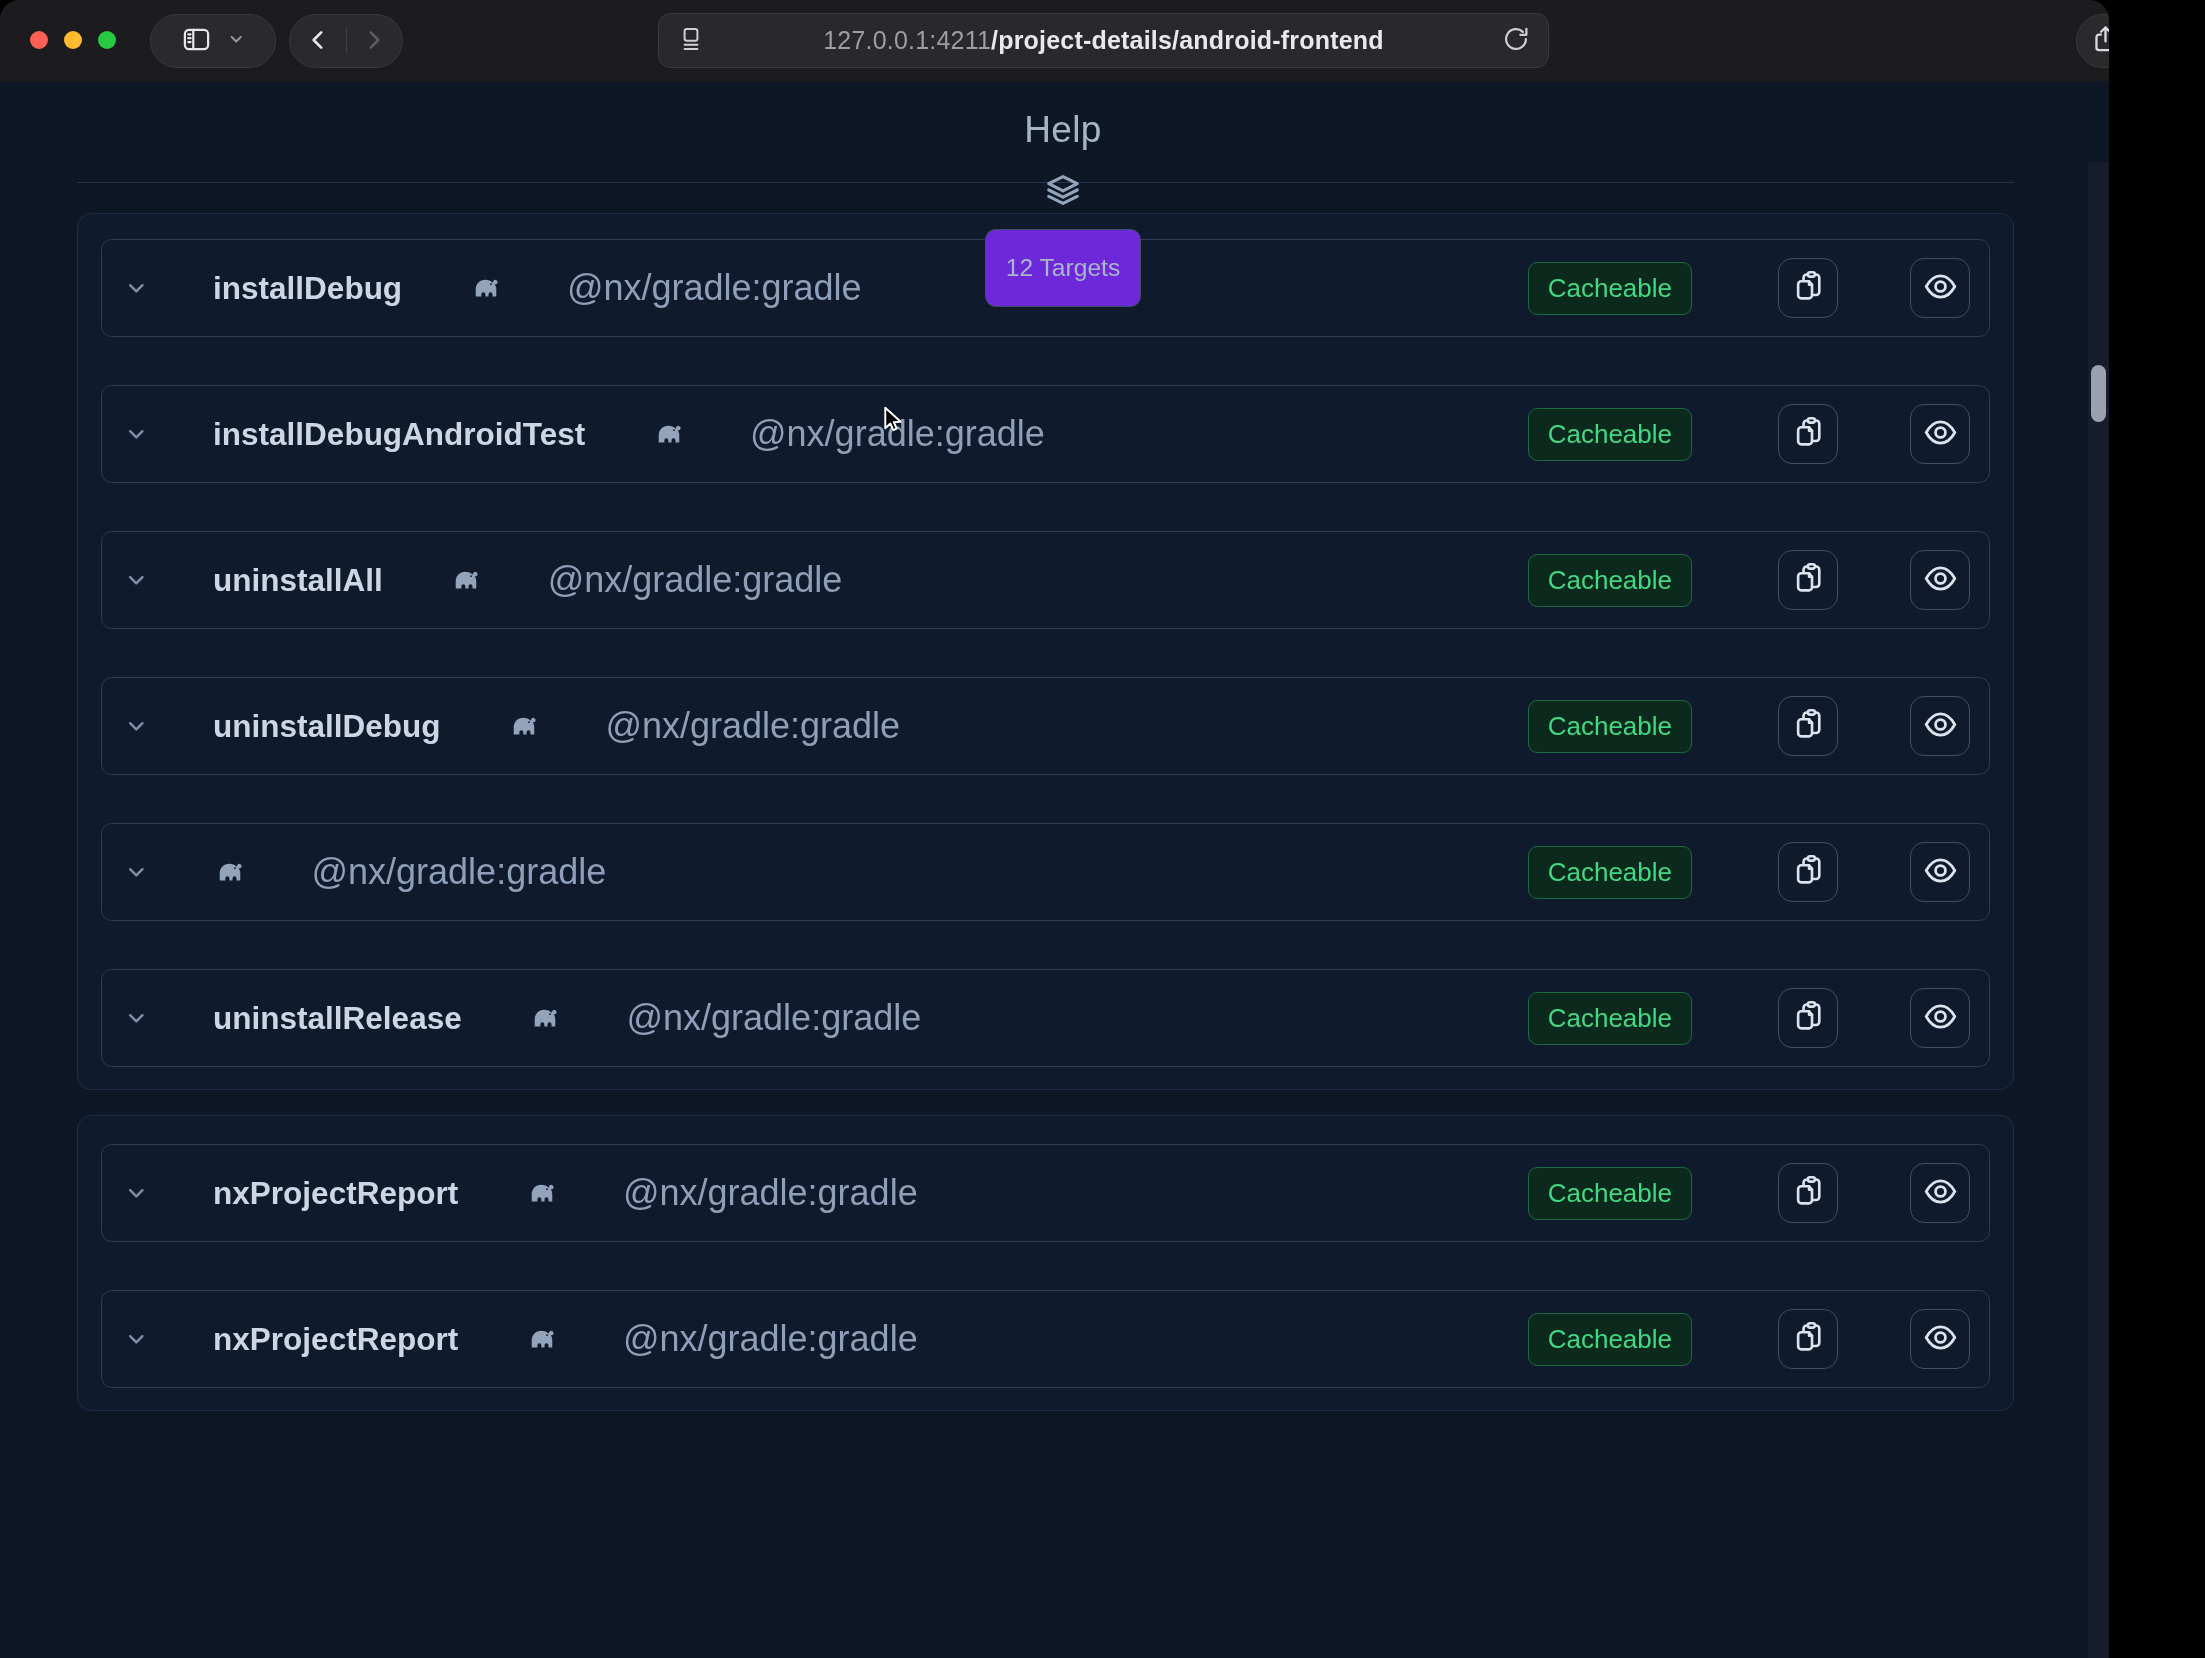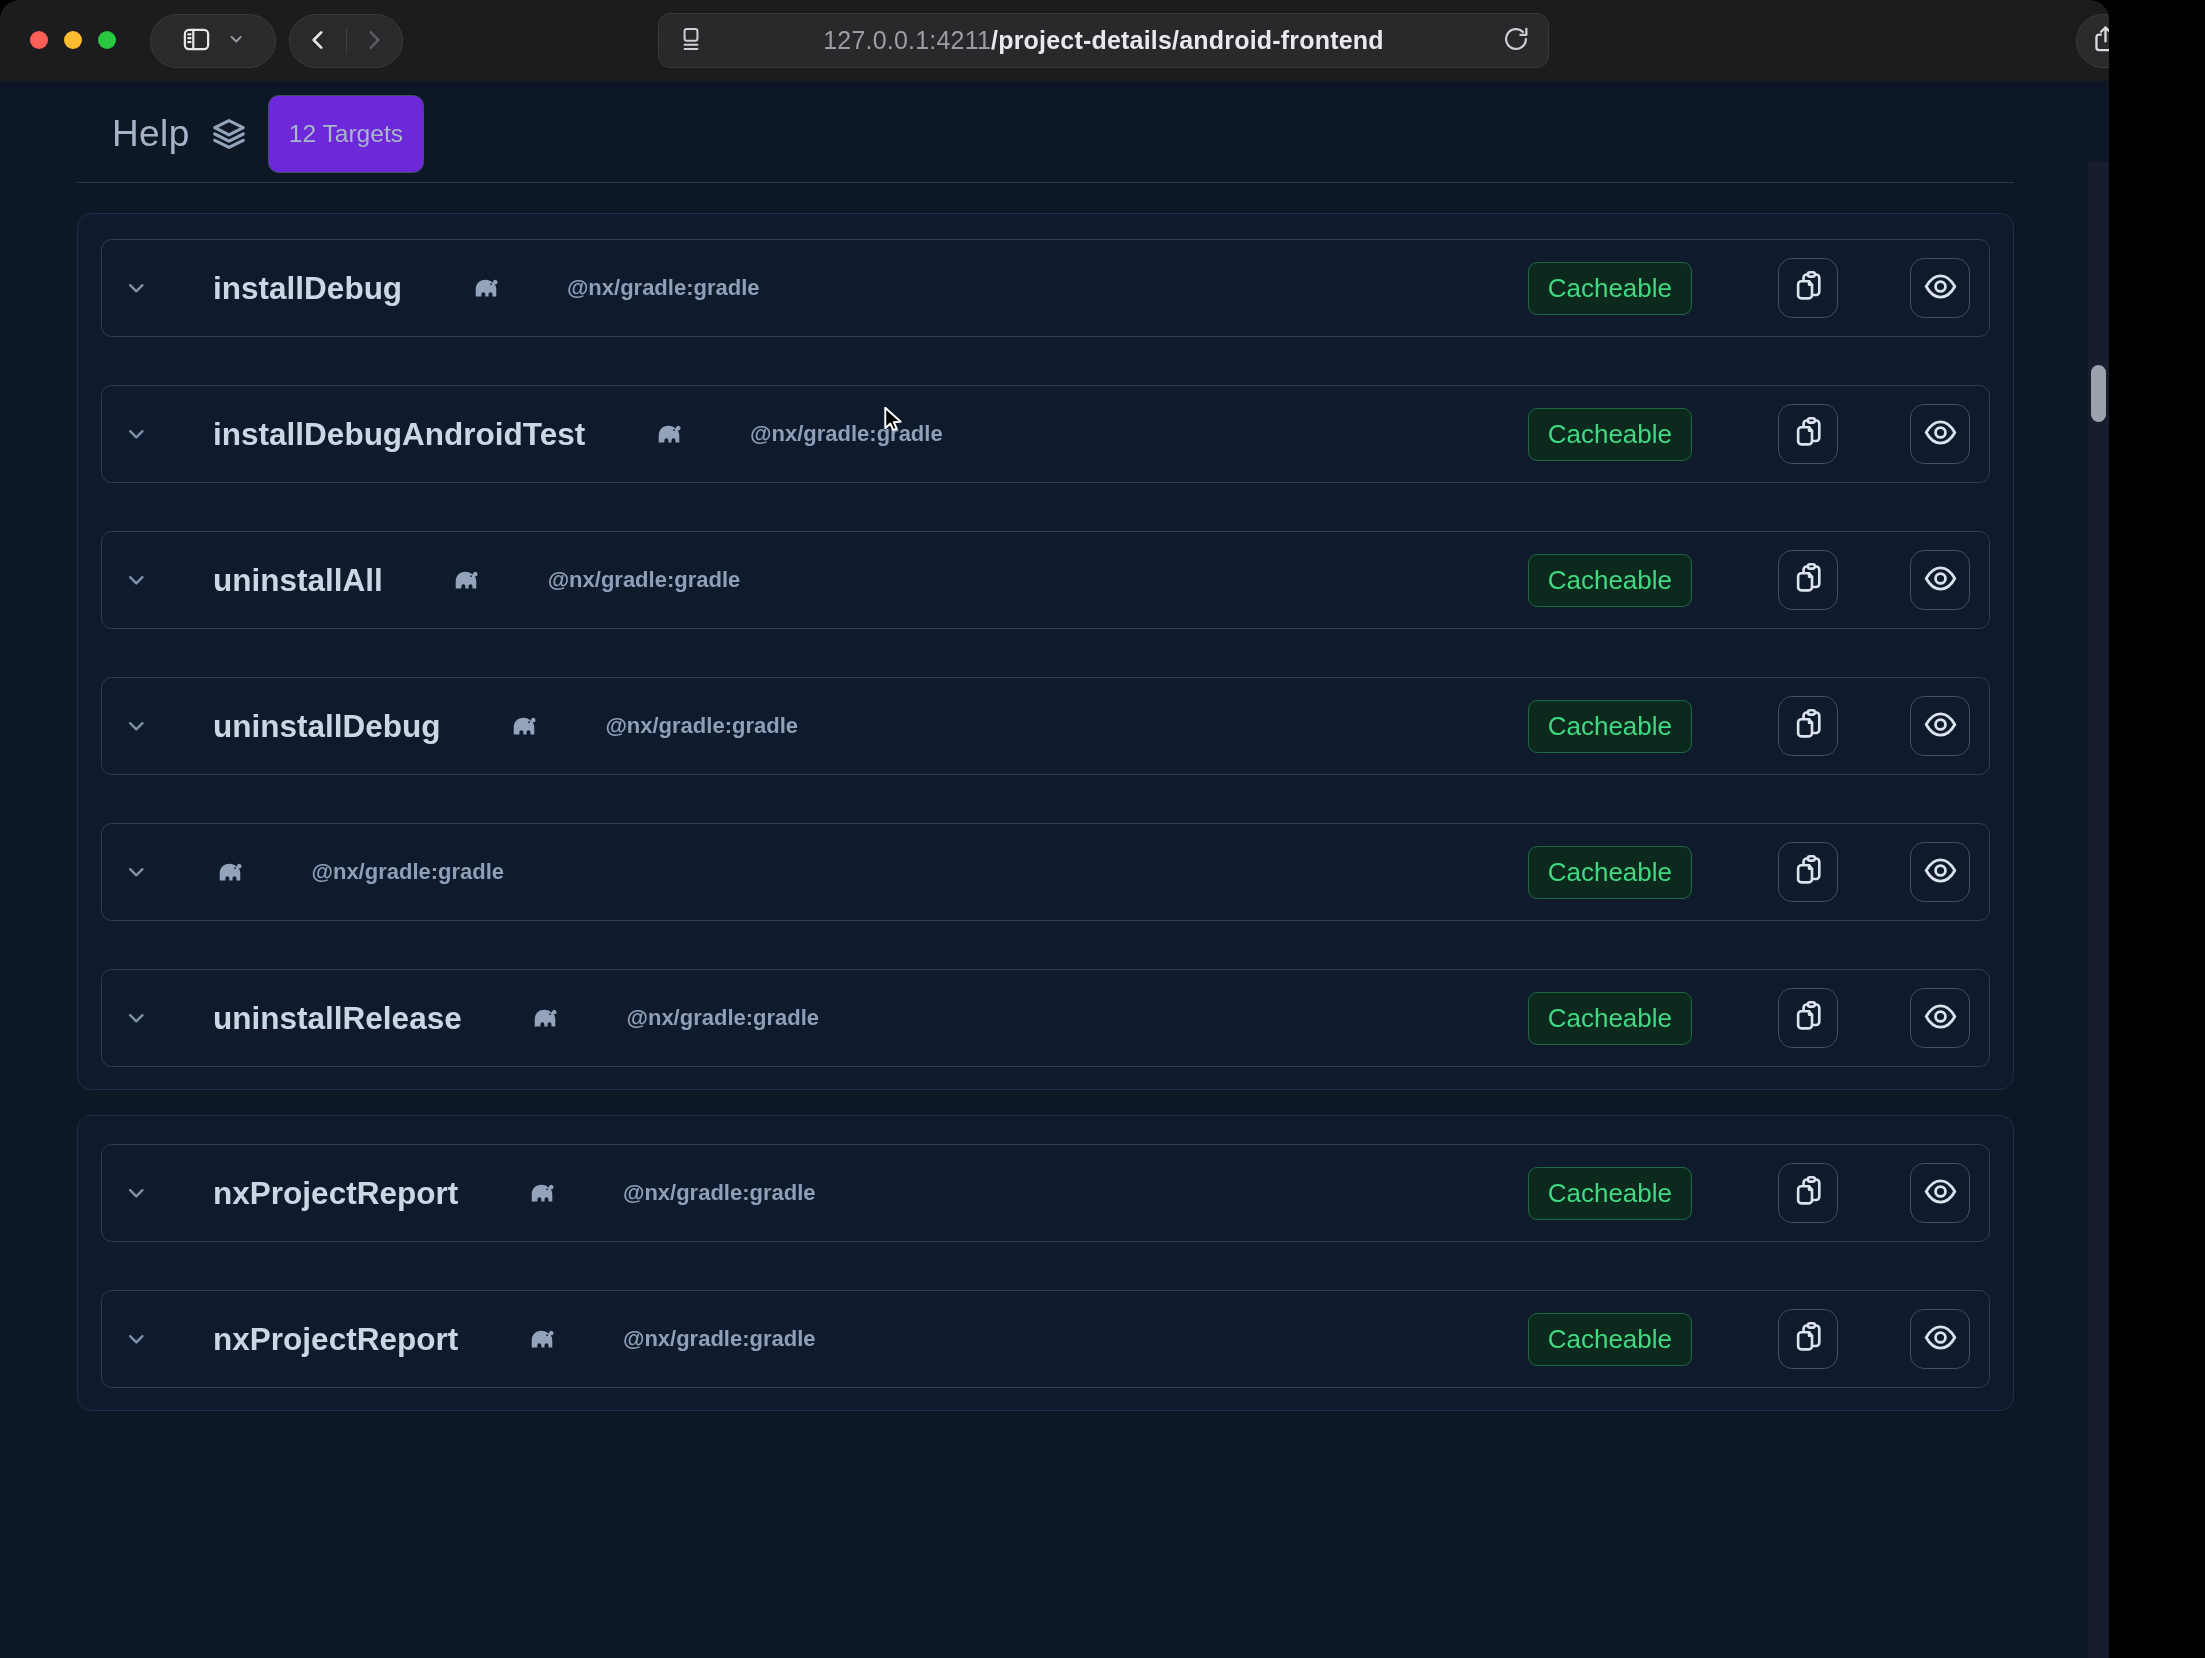--- a/index.html
+++ b/index.html
@@ -51,36 +51,36 @@
   .url-text{flex:1;text-align:center;font-size:25px;letter-spacing:0.2px;white-space:nowrap;}
   .url-text .host{color:#9d9da3;font-weight:400;}
   .url-text .path{color:#e8e9ec;font-weight:700;}
   .reload-btn{background:none;border:none;padding:0;color:#cfcfd4;display:flex;align-items:center;}
   .right-pill{left:2076px;width:118px;gap:28px;color:#dcdce0;}
   .right-pill button{background:none;border:none;padding:0;color:inherit;display:flex;align-items:center;}
 
   
   .content{position:relative;height:1577px;overflow:hidden;}
   .inner{padding:28px 95px 0 77px;}
-  .sec-head{display:flex;align-items:center;gap:20px;padding-left:35px;height:49px;}
+  .sec-head{display:flex;align-items:center;gap:20px;padding-left:35px;height:49px;flex-direction:column;}
   .sec-title{font-size:37px;font-weight:400;color:var(--heading);letter-spacing:0.4px;}
   .layers{color:#93a3ba;display:flex;align-items:center;}
   .count-badge{font-size:24.6px;color:var(--badge-text);border:1.5px solid var(--badge-border);
                background:#6d28d9;border-radius:10.7px;padding:24px 20px;white-space:nowrap;}
   hr.divider{border:0;border-top:1.5px solid #273449;margin:24px 0 0 0;}
   .mt-90{margin-top:69px;}
   .group{margin-top:30px;border:1.5px solid var(--group-border);border-radius:14px;
          padding:25px 23px 22px 23px;background:var(--row-bg);}
   .trow{height:98px;border:1.5px solid var(--row-border);border-radius:10.7px;display:flex;
         align-items:center;padding:0 19px 0 21.5px;cursor:pointer;background:var(--row-bg);gap:48px;}
   .trow + .trow{margin-top:48px;}
   .chev{color:var(--chev);display:flex;align-items:center;margin-right:17px;background:none;border:none;padding:0;}
   .tname{font-size:31.5px;font-weight:700;color:var(--title);margin-right:18.4px;white-space:nowrap;}
   .gradle{color:#93a3ba;display:flex;align-items:center;margin-right:15.4px;}
-  .runner{font-size:22px;font-weight:700;color:var(--muted);white-space:nowrap;}
+  .runner{font-size:36px;font-weight:400;color:var(--muted);white-space:nowrap;}
   .spacer{flex:1;}
   .cache{font-size:26px;font-weight:500;color:var(--green-text);background:var(--green-bg);
          border:1.5px solid var(--green-border);border-radius:9.2px;padding:10px 19px;margin-right:38px;white-space:nowrap;}
   .iconbtn{width:60px;height:60px;border:1.5px solid var(--badge-border);border-radius:14px;
            background:transparent;display:flex;align-items:center;justify-content:center;color:var(--icon);padding:0;}
   .iconbtn + .iconbtn{margin-left:24px;}
 
   
   .sb-track{position:absolute;right:0;top:81px;width:21.5px;height:1577px;background:#161d2c;}
   .sb-thumb{position:absolute;left:3.1px;top:203px;width:15.4px;height:57px;border-radius:7.7px;background:#99a1ad;}

